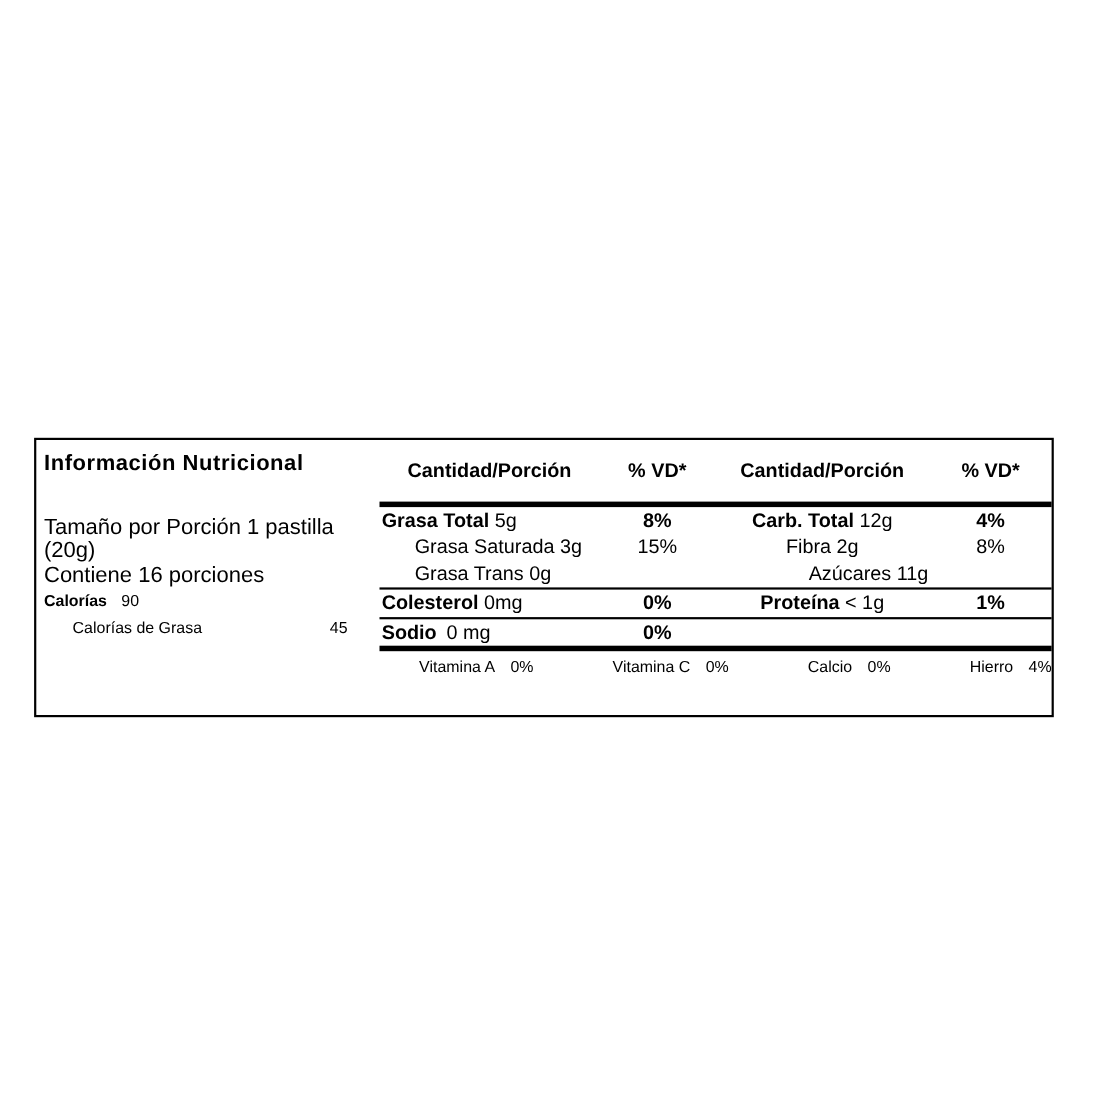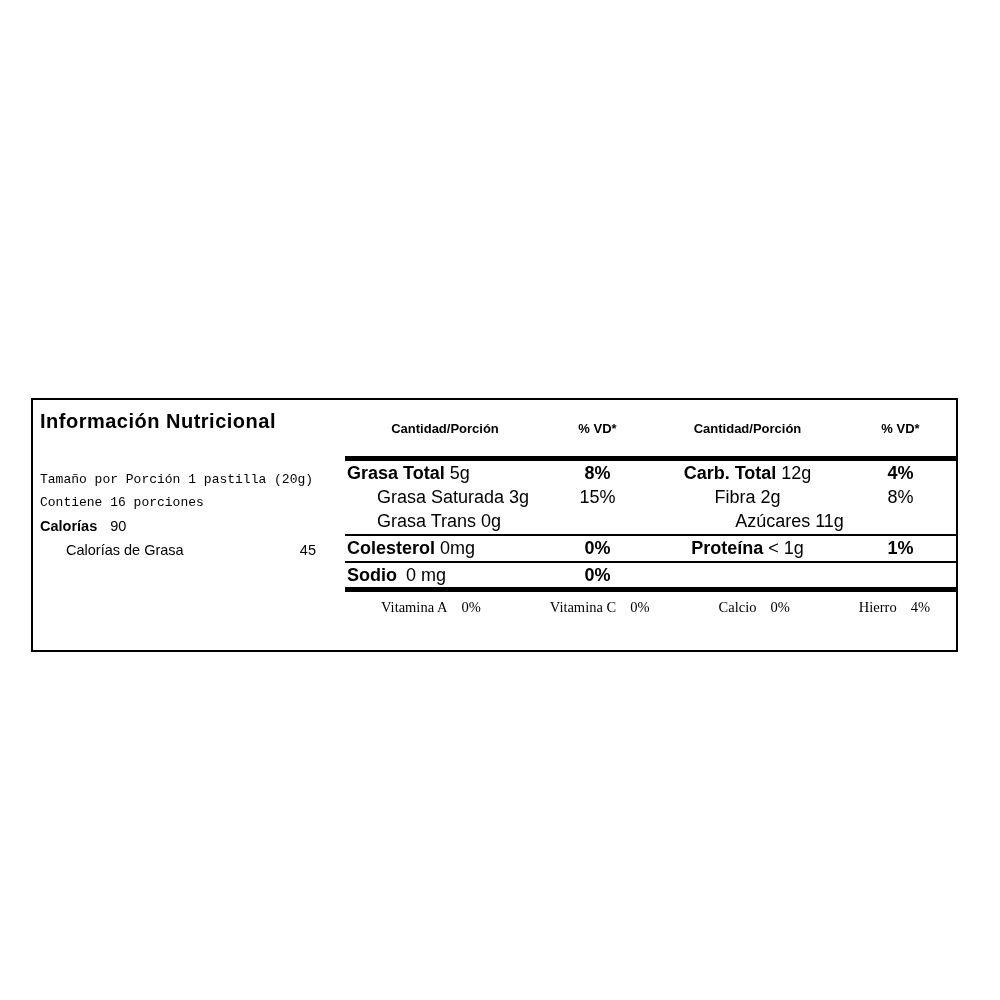--- a/index.html
+++ b/index.html
@@ -37,23 +37,22 @@
     box-sizing: border-box;
   }
   .nf-title {
     margin-top: 9px;
     font-size: 20px;
     font-weight: bold;
     letter-spacing: 0.5px;
     line-height: 24px;
   }
   .serving-line {
-    font-size: 13px;
+    font-size: 20px;
     line-height: 21px;
-    font-family: Liberation Mono, monospace;
   }
   .serving-1 { margin-top: 36px; }
   .serving-2 { margin-top: 2px; }
   .calories-line {
     margin-top: 3px;
     font-size: 14.5px;
     line-height: 21px;
   }
   .calories-line .cal-label { font-weight: bold; }
   .calories-line .cal-value { margin-left: 13px; }
@@ -83,21 +82,21 @@
   .cols {
     display: flex;
     align-items: center;
   }
   .c-name1 { width: 200px; box-sizing: border-box; padding-left: 2px; text-align: left; }
   .c-dv1   { width: 105px; text-align: center; }
   .c-name2 { width: 195px; text-align: center; }
   .c-dv2   { flex: 1; text-align: center; }
   .hdr-row {
     height: 56px;
-    font-size: 13px;
+    font-size: 18px;
     font-weight: bold;
   }
   .hdr-row .c-name1 { text-align: center; padding-left: 0; }
   .bar-thick {
     height: 5px;
     background: #000000;
   }
   .bar-vit {
     height: 5px;
     background: #000000;
@@ -113,22 +112,20 @@
   .b { font-weight: bold; }
   .amt { margin-left: 5px; font-weight: normal; }
   .amt-wide { margin-left: 9px; font-weight: normal; }
   .micros-row {
     height: 30px;
     display: flex;
     align-items: center;
     justify-content: space-between;
     font-size: 14.5px;
     padding-left: 36px;
-    padding-right: 26px;
-    font-family: Liberation Serif, serif;
   }
   .micro-pair { white-space: nowrap; }
   .micro-pair .micro-val { margin-left: 14px; }
 </style>
 </head>
 <body>
 
 <div class="canvas">
   <div class="nf-box">
 

